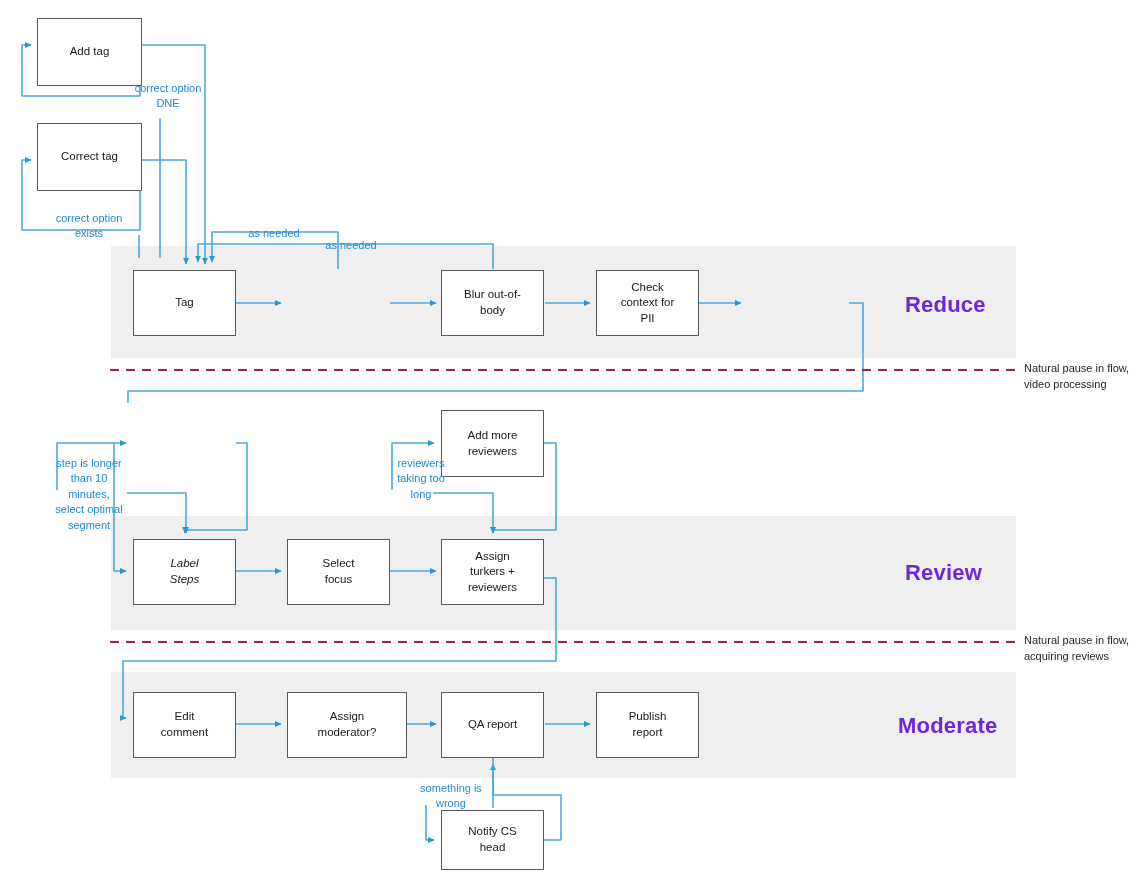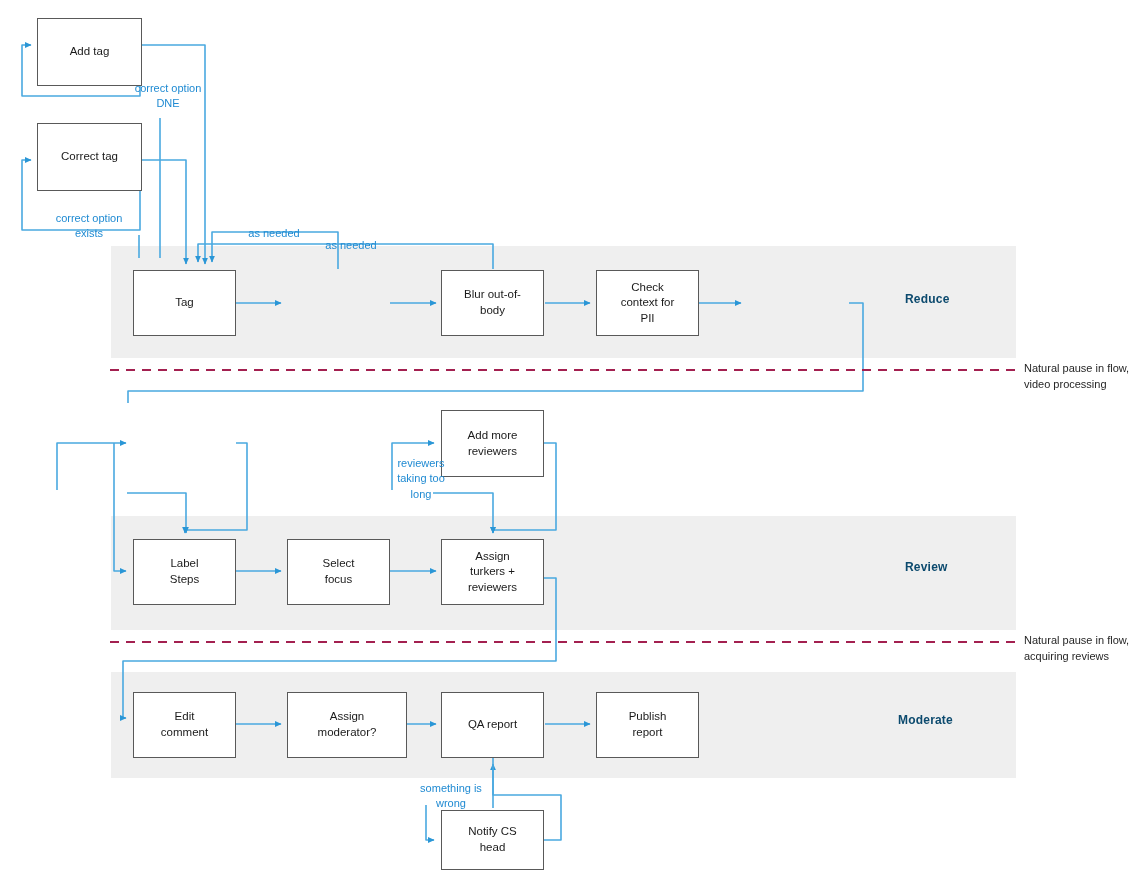--- a/index.html
+++ b/index.html
@@ -54,23 +54,23 @@
     height: 100%;
     display: flex;
     align-items: center;
     justify-content: center;
     font-size: 11.5px;
     color: #1a1a1a;
     white-space: nowrap;
   }
   .lane-title {
     position: absolute;
-    font-size: 12px;
+    font-size: 22px;
     font-weight: bold;
-    color: #0c4a6e;
+    color: #6d28d9;
     letter-spacing: 0.2px;
     white-space: nowrap;
   }
   .edge-label {
     position: absolute;
     font-size: 11px;
     color: #1f8ad2;
     line-height: 1.4;
     white-space: pre-line;
   }
@@ -160,21 +160,21 @@
 
   <div class="node" style="left:37px;  top:18px;  width:105px; height:68px;">Add tag</div>
   <div class="node" style="left:37px;  top:123px; width:105px; height:68px;">Correct tag</div>
 
   <div class="node" style="left:133px; top:270px; width:103px; height:66px;">Tag</div>
   <div class="node" style="left:441px; top:270px; width:103px; height:66px;">Blur out-of-body</div>
   <div class="node" style="left:596px; top:270px; width:103px; height:66px;">Check context for PII</div>
 
 
   <div class="node" style="left:441px; top:410px; width:103px; height:67px;">Add more reviewers</div>
-  <div class="node" style="left:133px; top:539px; width:103px; height:66px;">Label Steps</div>
+  <div class="node" style="left:133px; top:539px; width:103px; height:66px;font-style:italic;">Label Steps</div>
   <div class="node" style="left:287px; top:539px; width:103px; height:66px;">Select focus</div>
   <div class="node" style="left:441px; top:539px; width:103px; height:66px;">Assign turkers + reviewers</div>
 
   <div class="node" style="left:133px; top:692px; width:103px; height:66px;">Edit comment</div>
   <div class="node" style="left:287px; top:692px; width:120px; height:66px;">Assign moderator?</div>
   <div class="node" style="left:441px; top:692px; width:103px; height:66px;">QA report</div>
   <div class="node" style="left:596px; top:692px; width:103px; height:66px;">Publish report</div>
   <div class="node" style="left:441px; top:810px; width:103px; height:60px;">Notify CS head</div>
 
   <div class="lane-title" style="left:905px; top:292px;">Reduce</div>
@@ -185,19 +185,24 @@
 video processing</div>
   <div class="divider-note" style="left:1024px; top:633px; width:118px;">Natural pause in flow,
 acquiring reviews</div>
 
   <div class="edge-label ctr" style="left:127px; top:81px;  width:82px;">correct option
 DNE</div>
   <div class="edge-label ctr" style="left:47px;  top:211px; width:84px;">correct option
 exists</div>
   <div class="edge-label ctr" style="left:240px; top:226px; width:68px;">as needed</div>
   <div class="edge-label ctr" style="left:317px; top:238px; width:68px;">as needed</div>
+  <div class="edge-label ctr" style="left:48px;  top:456px; width:82px;">step is longer
+than 10
+minutes,
+select optimal
+segment</div>
   <div class="edge-label ctr" style="left:385px; top:456px; width:72px;">reviewers
 taking too
 long</div>
   <div class="edge-label ctr" style="left:409px; top:781px; width:84px;">something is
 wrong</div>
 
 </div>
 
 </body></html>

